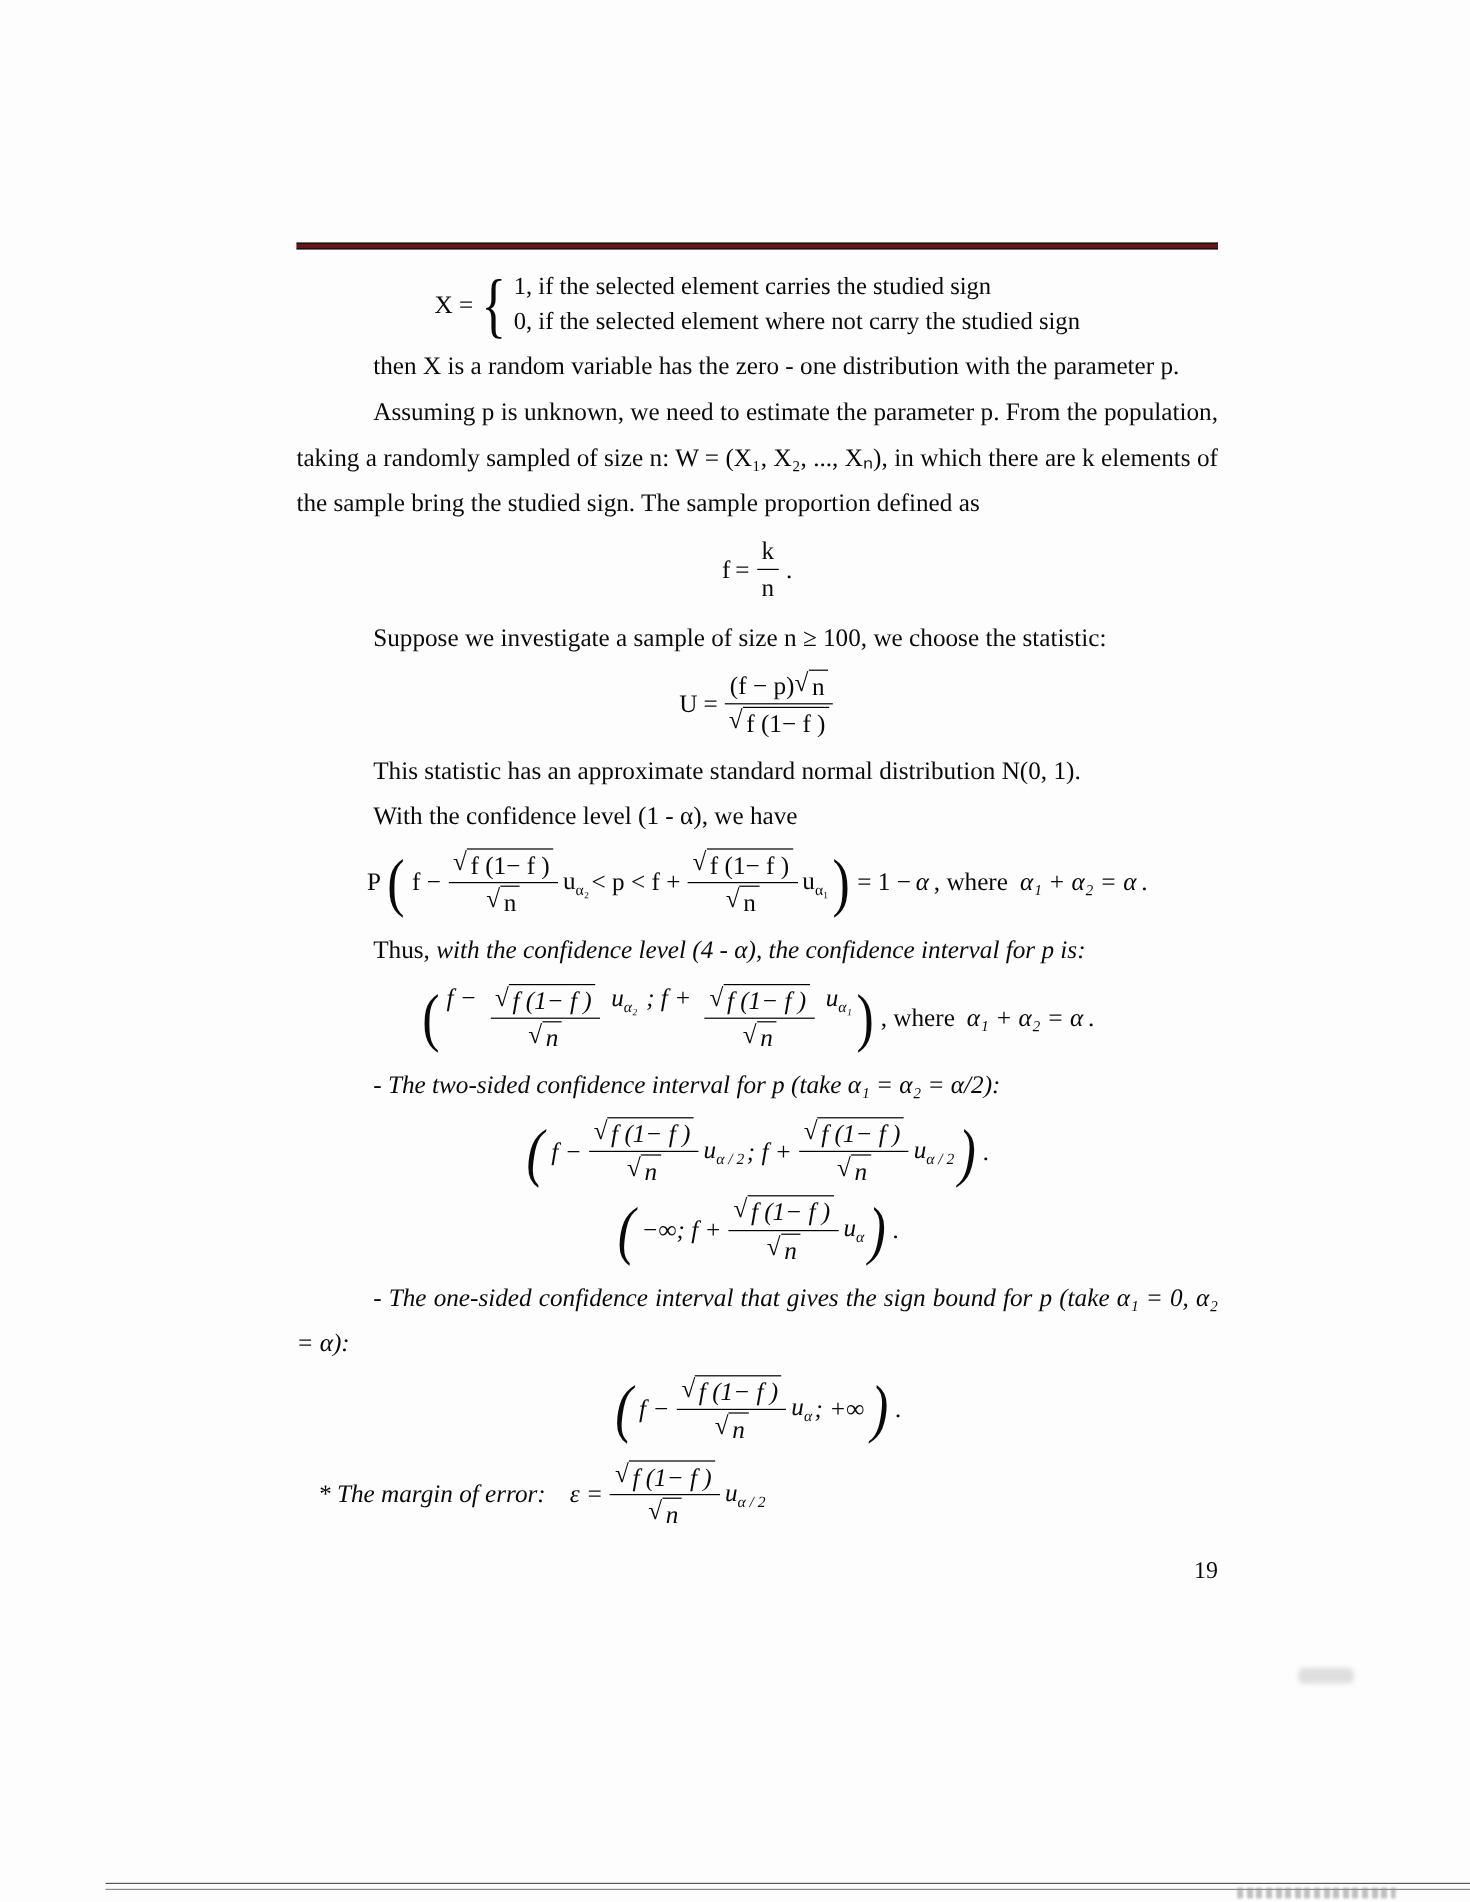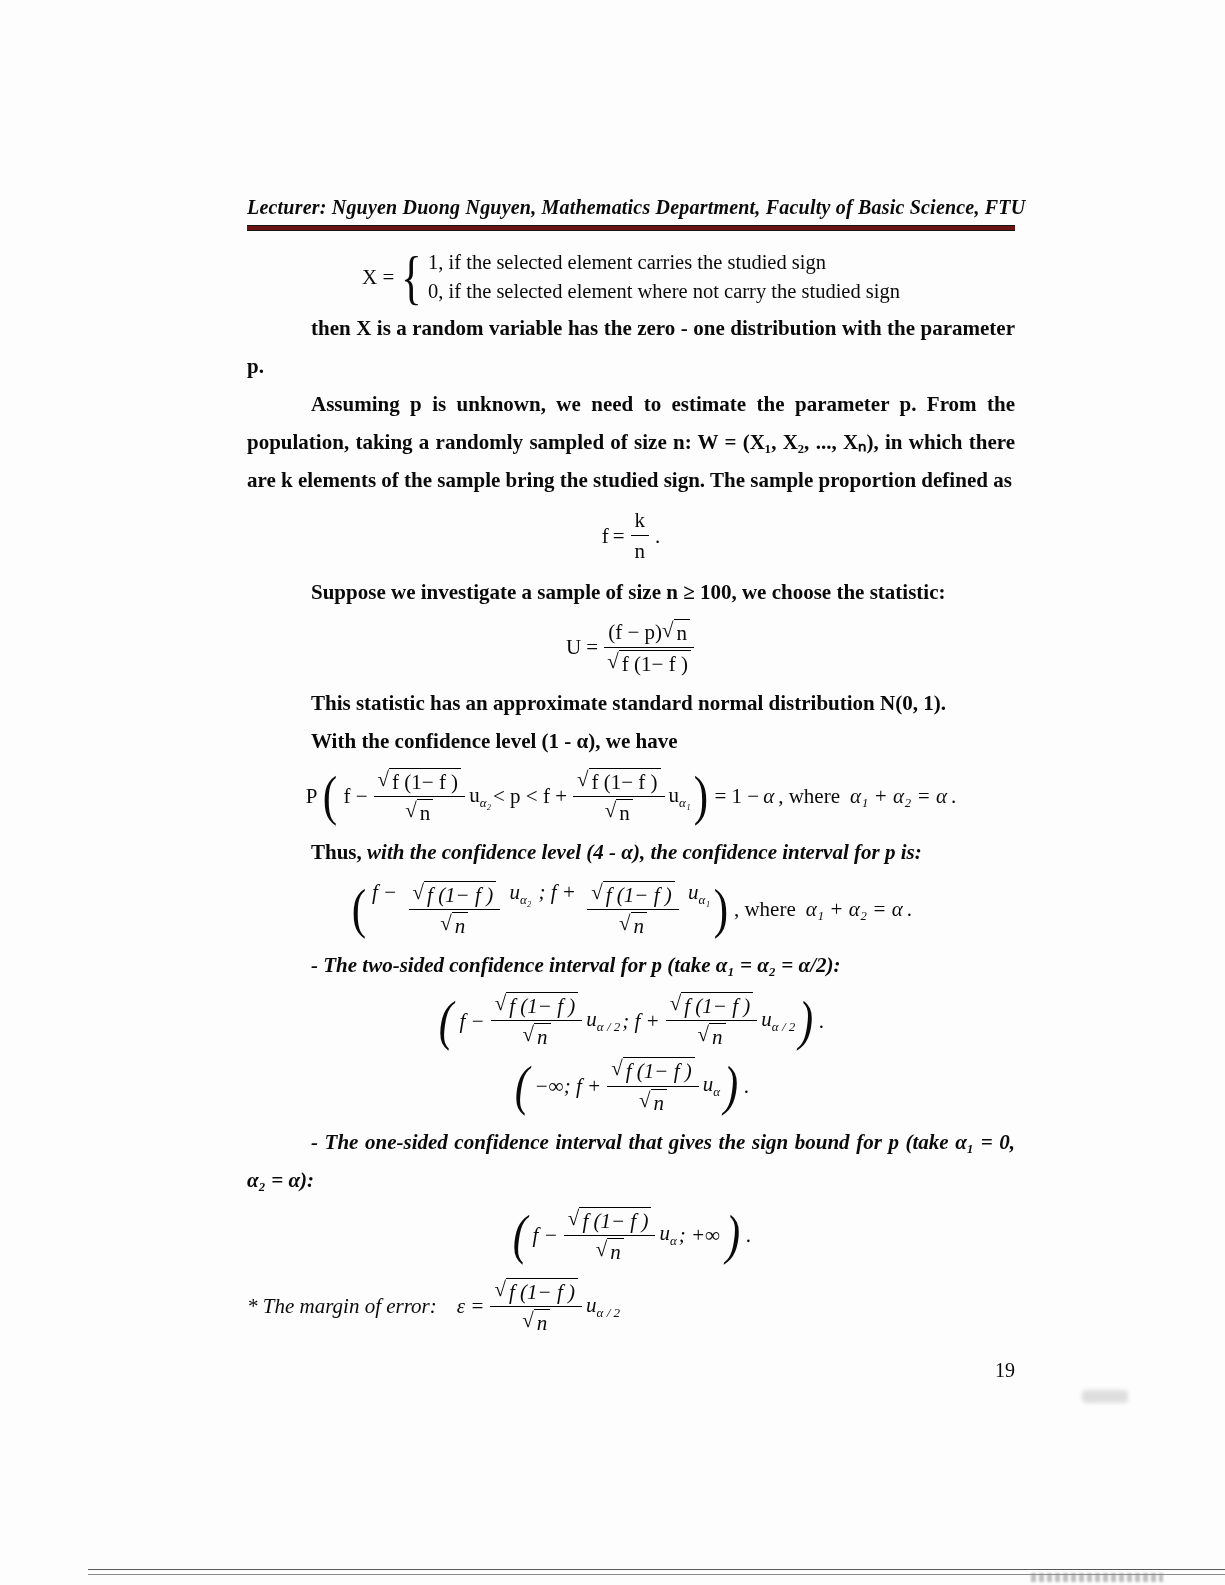--- a/index.html
+++ b/index.html
@@ -5,58 +5,57 @@
   html,body { margin:0; padding:0; }
   body {
     width:1225px; height:1585px; position:relative; overflow:hidden;
     background:#fdfdfd; color:#0a0a0a;
     font-family:"Liberation Serif", serif;
   }
   .content { position:absolute; left:247px; top:196px; width:768px; font-size:21px; }
   .hdr { font-weight:bold; font-style:italic; font-size:20px; white-space:nowrap; letter-spacing:.2px; }
   .hrule { margin-top:6px; height:6px;
     background:linear-gradient(to bottom,#181414 0,#181414 1px,#6b1414 1px,#6b1414 5px,#181414 5px,#181414 6px); }
-  p.body { margin:0; line-height:38px; text-align:justify; text-indent:64px;font-weight:bold; }
+  p.body { margin:0; line-height:38px; text-align:justify; text-indent:64px; }
   .it { font-style:italic; }
   .mi { font-style:italic; }
 
   .cases { display:flex; justify-content:center; align-items:center; margin:16px 0 2px; }
   .xeq { margin-right:3px; }
   .cbrace { font-size:60px; font-weight:400; line-height:60px; transform:scaleX(.72); display:inline-block; }
   .crows { margin-left:2px; }
   .crow { line-height:29px; font-size:20.5px; }
 
   .formula { display:flex; justify-content:center; align-items:center; margin:8px 0; line-height:1.25; }
   .frac { display:inline-flex; flex-direction:column; align-items:center; margin:0 4px; }
   .fnum { border-bottom:1.4px solid #000; padding:0 4px 2px; display:flex; align-items:flex-end; justify-content:center; }
   .fden { padding-top:2px; display:flex; justify-content:center; }
   .sqrt { display:inline-flex; align-items:flex-start; }
   .rs { line-height:1.05; }
   .rc { border-top:1.4px solid #000; padding:2px 3px 0; line-height:1.1; }
   .bp { font-size:54px; font-weight:300; line-height:50px; transform:scaleX(.8); display:inline-block; margin:0 2px; }
-  .ssub { font-size:13px; font-style:italic; }
+  .ssub { font-size:13px; }
   .tok { margin:0 2px; }
   .gap-l { margin-left:8px; }
   .pnum { text-align:right; margin-top:24px; font-size:20px; }
-  .moe { display:flex; align-items:center; margin-top:14px; }
+  .moe { display:flex; align-items:center; margin-top:14px;margin-left:18px; }
   .moe .lbl { margin-right:18px; }
 
   .footer-rule { position:absolute; left:88px; right:0; top:1569px; height:4px;
     border-top:1px solid #5a5a5a; border-bottom:1px solid #8a8a8a; }
   .footer-noise { position:absolute; right:62px; top:1573px; width:132px; height:9px; opacity:.55;
     background:repeating-linear-gradient(90deg,#8f8f8f 0 5px, transparent 5px 8px); filter:blur(1px); }
   .side-smudge { position:absolute; left:1082px; top:1390px; width:46px; height:13px;
     background:#b9b9b9; opacity:.45; filter:blur(2px); border-radius:4px; }
 </style>
 </head>
 <body>
 
 <div class="content">
 
-  <div class="hdr">Lecturer: Nguyen Duong Nguyen, Mathematics Department, Faculty of Basic Science, FTU</div>
   <div class="hrule"></div>
 
   <div class="cases">
     <span class="xeq">X =</span>
     <span class="cbrace">{</span>
     <span class="crows">
       <div class="crow">1, if the selected element carries the studied sign</div>
       <div class="crow">0, if the selected element where not carry the studied sign</div>
     </span>
   </div>

